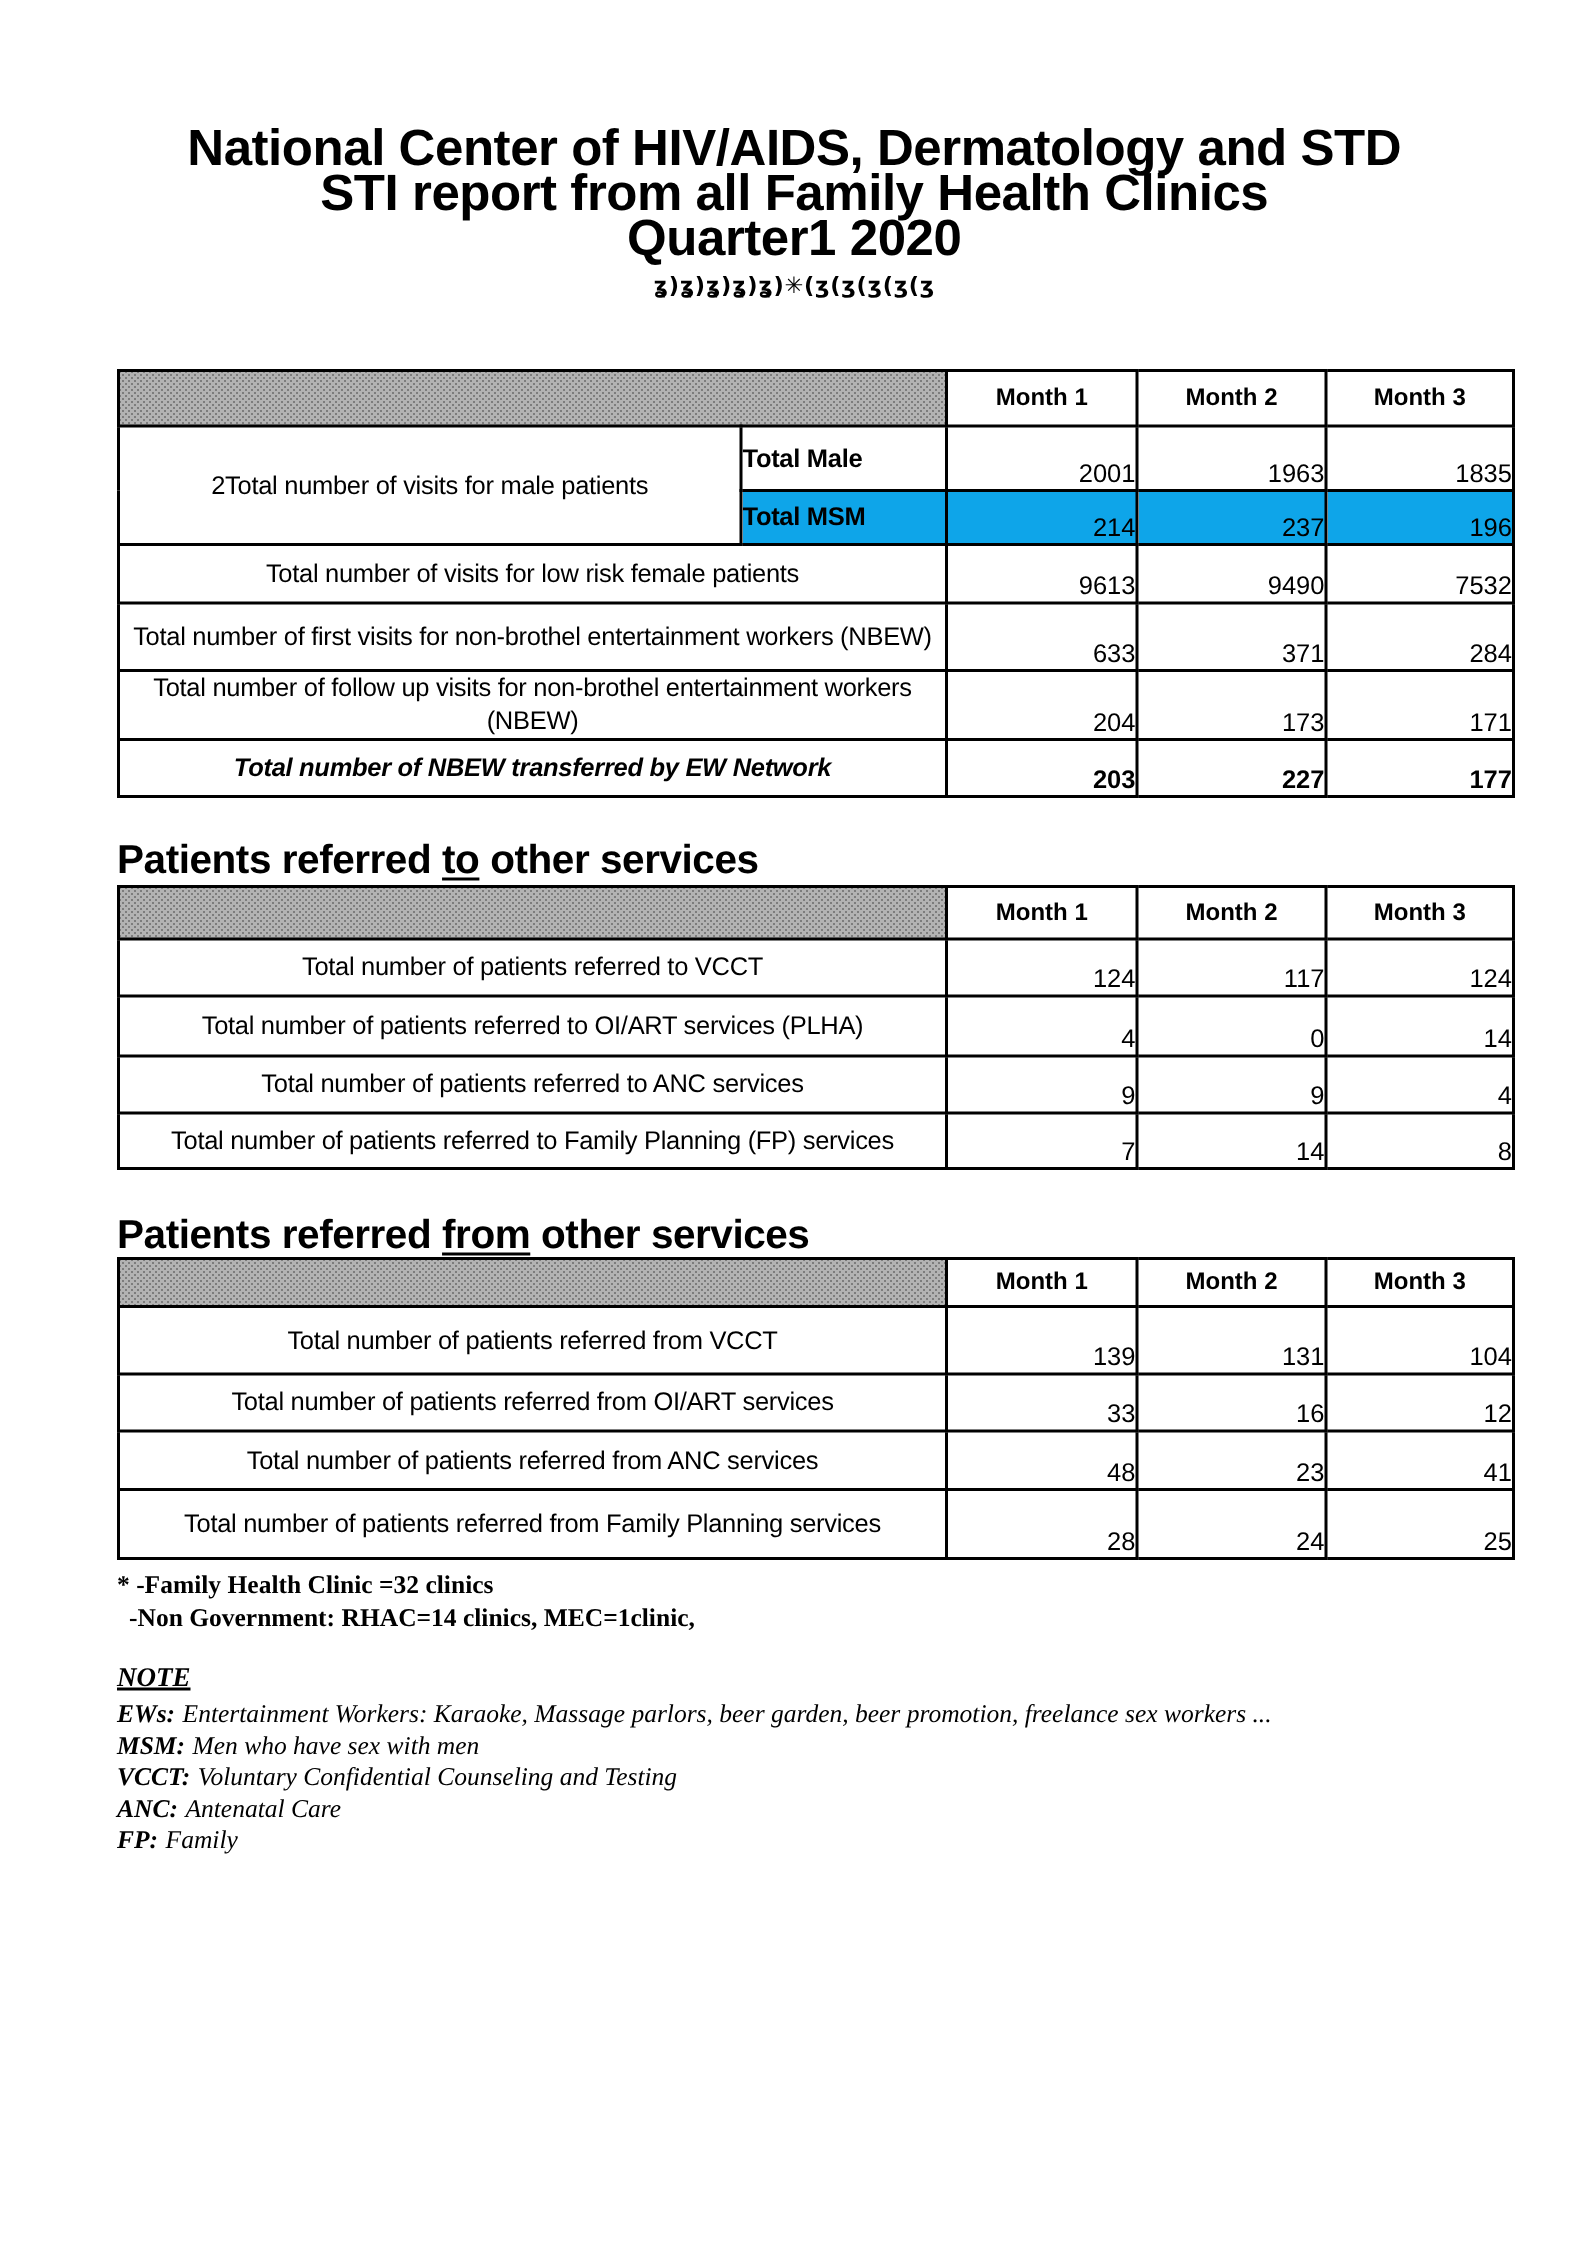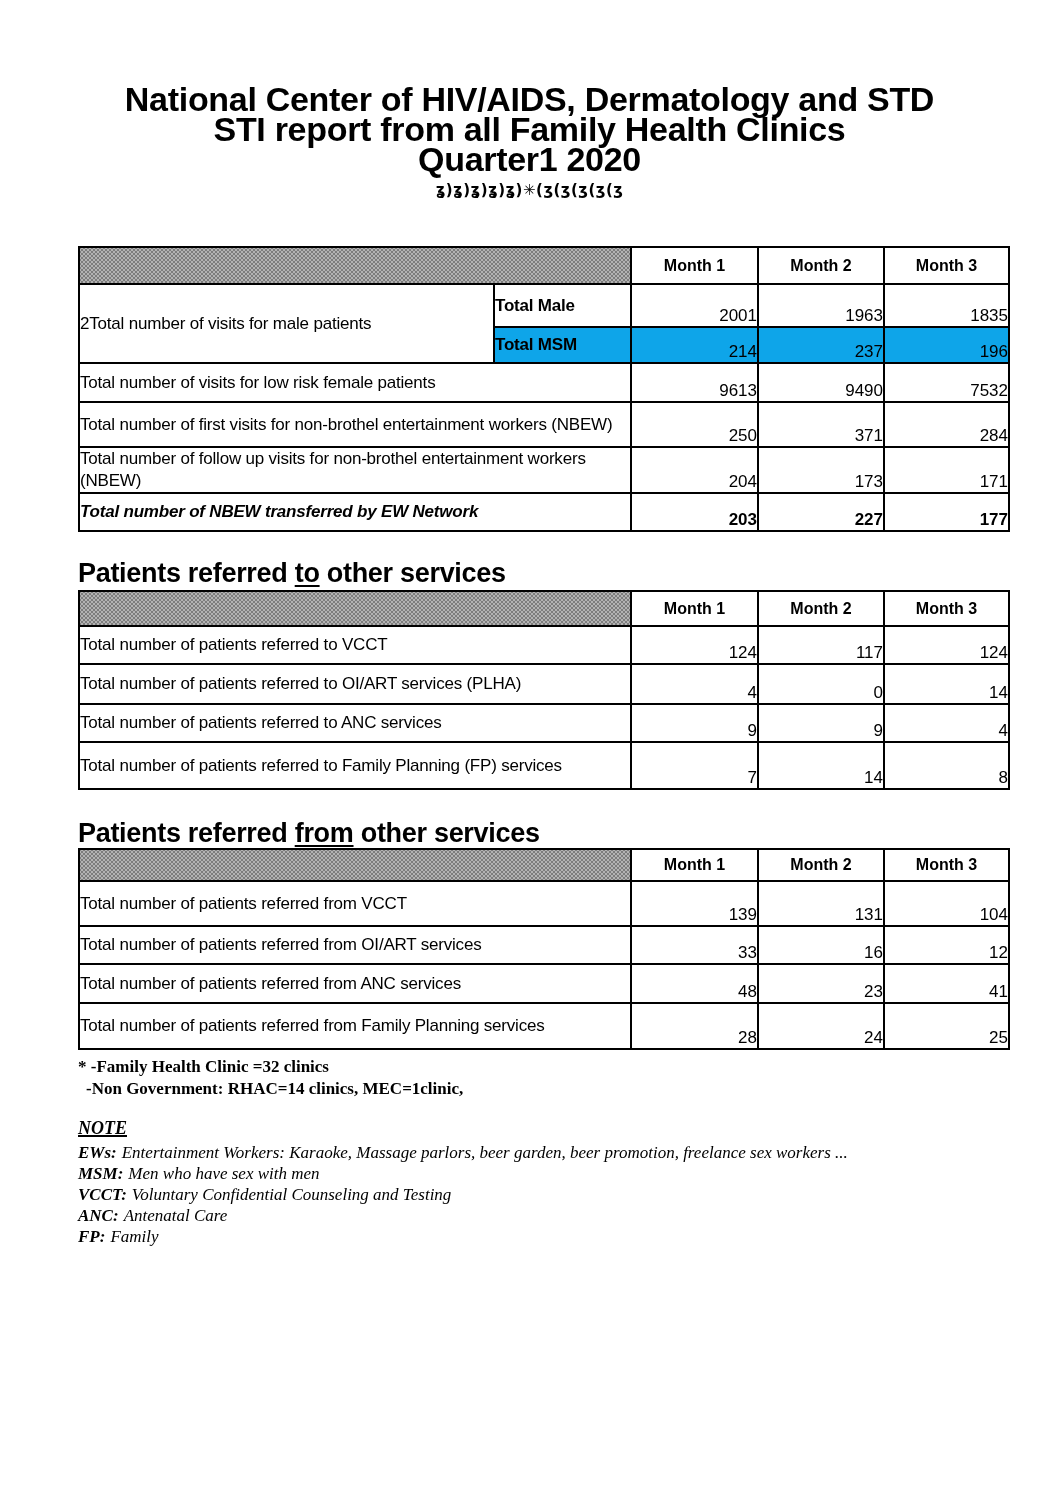--- a/index.html
+++ b/index.html
@@ -58,21 +58,21 @@
     background-position: 0 0, 2px 2px;
   }
   th.month-hdr {
     font-size: 16px;
     font-weight: bold;
     vertical-align: middle;
     background: #ffffff;
   }
   td.row-label {
     font-size: 17px;
-    text-align: left;
+    text-align: center;
     vertical-align: middle;
     padding: 2px 6px 2px 10px;
     line-height: 22px;
     letter-spacing: -0.2px;
   }
   td.sub-label {
     font-size: 17px;
     font-weight: bold;
     vertical-align: middle;
     padding-left: 9px;
@@ -88,21 +88,21 @@
   tr.total-row td.row-label {
     font-weight: bold;
     font-style: italic;
     font-size: 17px;
   }
   tr.total-row td.num { font-weight: bold; }
   
   .h32 { height: 32px; } .h35 { height: 35px; } .h36 { height: 36px; }
   .h37 { height: 37px; } .h38 { height: 38px; } .h39 { height: 39px; }
   .h40 { height: 40px; padding-left: 28px; } .h43 { height: 43px; } .h45 { height: 45px; }
-  .h46 { height: 46px; } .h47 { height: 47px; margin-top: 16px; }
+  .h46 { height: 46px; } .h47 { height: 37px; margin-top: 16px; }
   
   .section-heading {
     font-size: 27px;
     font-weight: bold;
     line-height: 26px;
     letter-spacing: -0.3px;
   }
   .section-heading .ul {
     text-decoration: underline;
     text-decoration-thickness: 2px;
@@ -178,21 +178,21 @@
       <td class="num">196</td>
     </tr>
     <tr class="h39">
       <td class="row-label" colspan="2">Total number of visits for low risk female patients</td>
       <td class="num">9613</td>
       <td class="num">9490</td>
       <td class="num">7532</td>
     </tr>
     <tr class="h45">
       <td class="row-label" colspan="2">Total number of first visits for non-brothel entertainment workers (NBEW)</td>
-      <td class="num">250</td>
+      <td class="num">633</td>
       <td class="num">371</td>
       <td class="num">284</td>
     </tr>
     <tr class="h46">
       <td class="row-label" colspan="2">Total number of follow up visits for non-brothel entertainment workers (NBEW)</td>
       <td class="num">204</td>
       <td class="num">173</td>
       <td class="num">171</td>
     </tr>
     <tr class="h38 total-row">

